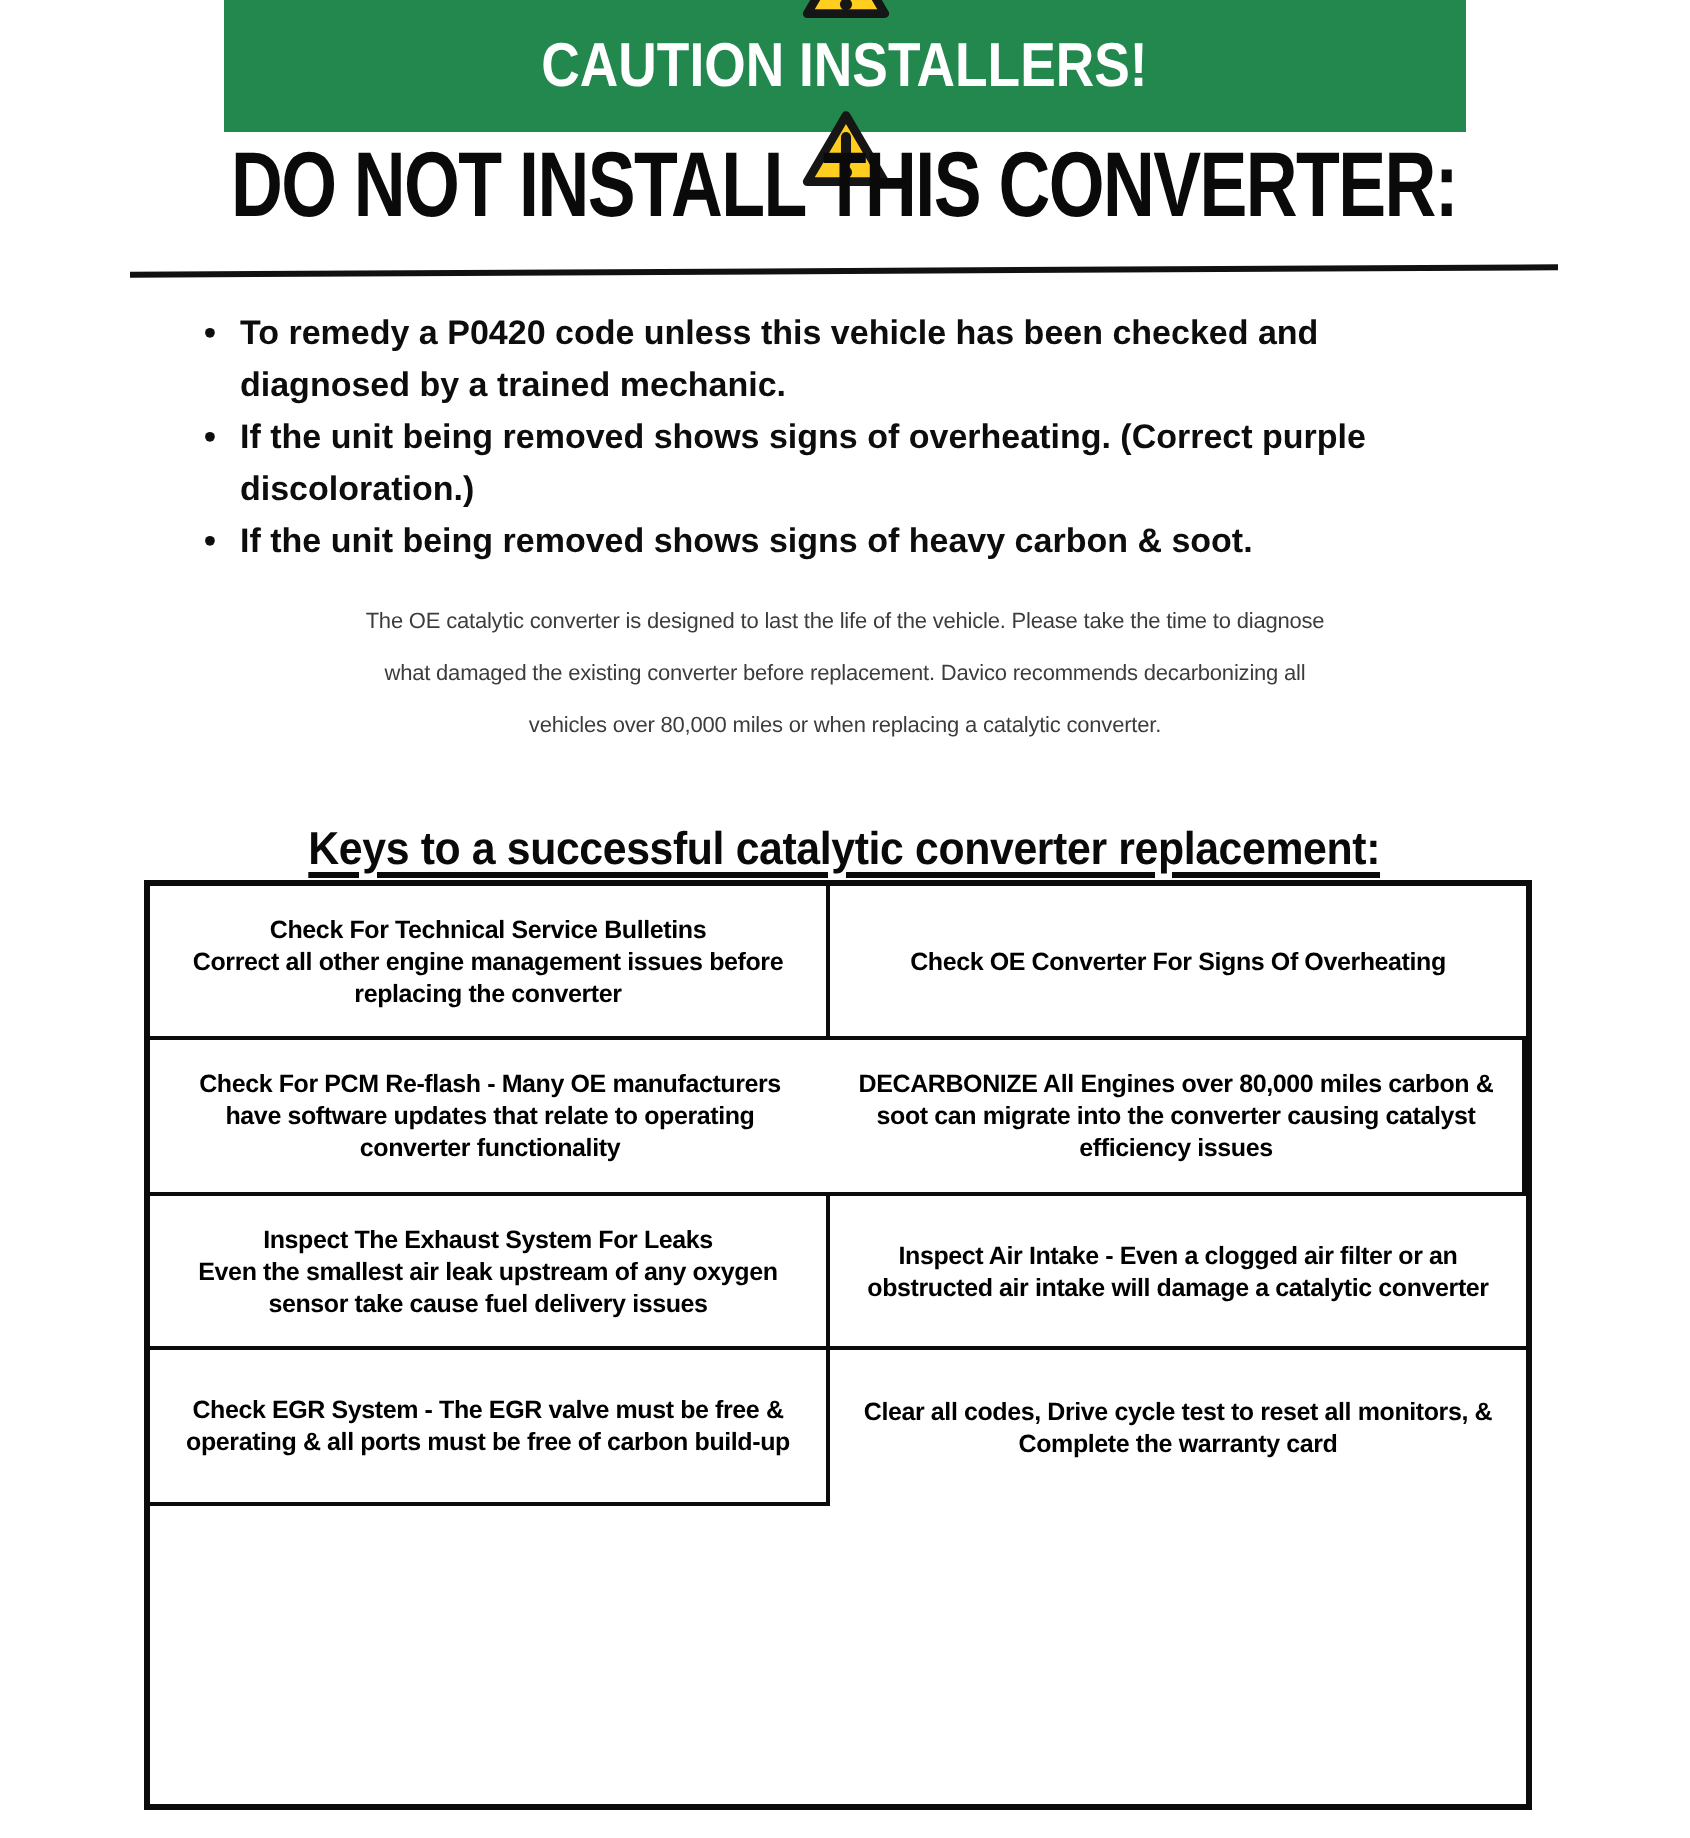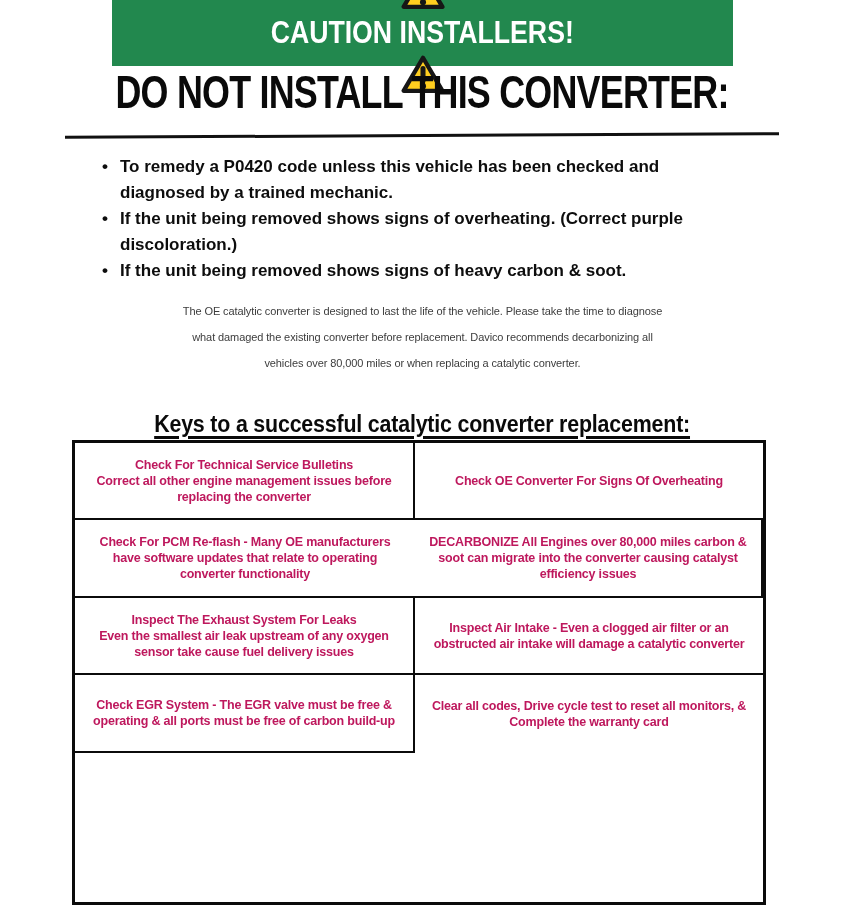--- a/index.html
+++ b/index.html
@@ -59,21 +59,21 @@
   .keys-table{
     position:absolute;top:440px;left:72px;width:694px;box-sizing:border-box;
     border:3px solid #0b0b0b;
     display:grid;grid-template-columns:340px 1fr;
     grid-template-rows:77px 78px 77px 78px 65px 84px;
   }
   .cell{
     box-sizing:border-box;display:flex;align-items:center;justify-content:center;
     padding:2px 12px;text-align:center;
     font-size:12.5px;font-weight:bold;line-height:1.28;letter-spacing:-0.2px;
-    white-space:pre-line;color:#be185d;
+    white-space:pre-line;color:#000000;
   }
   .cell.col-left{border-right:2.5px solid #0b0b0b;}
   .cell.row-sep{border-bottom:2.5px solid #0b0b0b;}
 </style>
 </head>
 <body>
 
 <div class="banner" style="background: rgb(34, 136, 78); color: rgb(255, 255, 255);">
   <span>
     <svg class="warn-svg" viewBox="0 0 64 58" width="46" height="42" aria-hidden="true">

